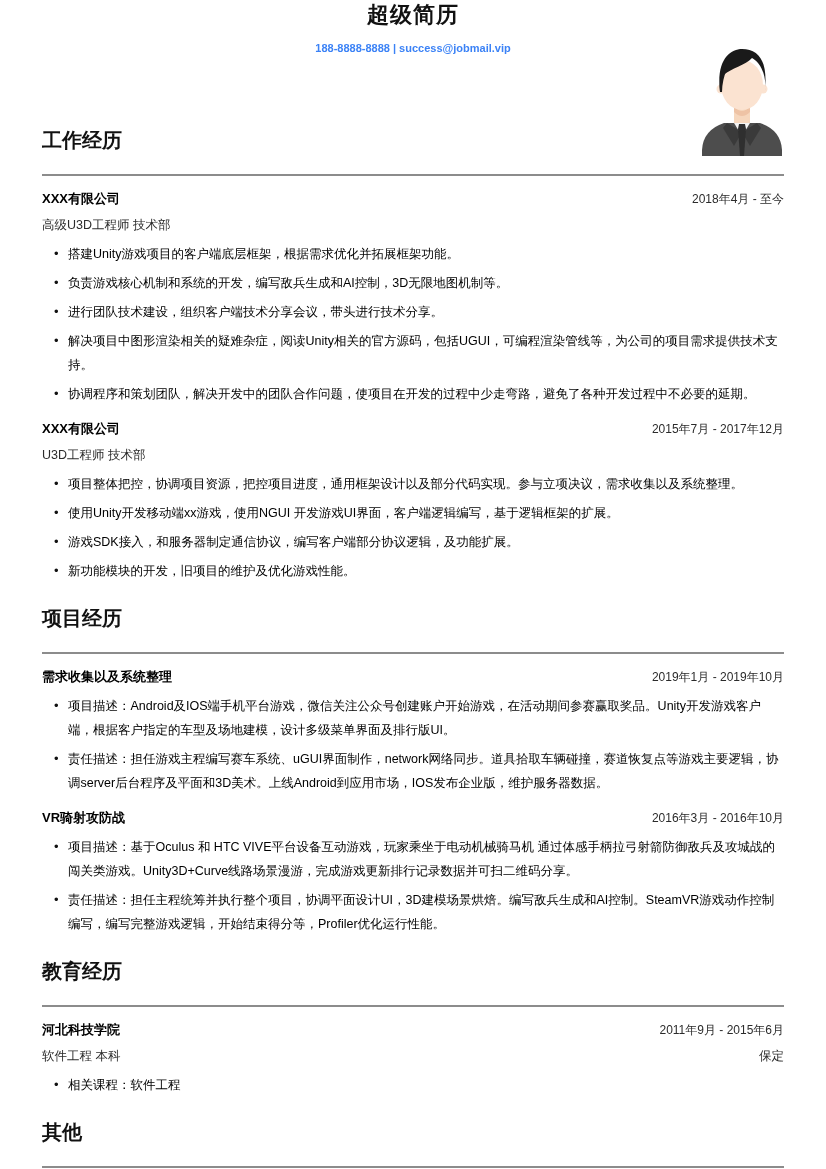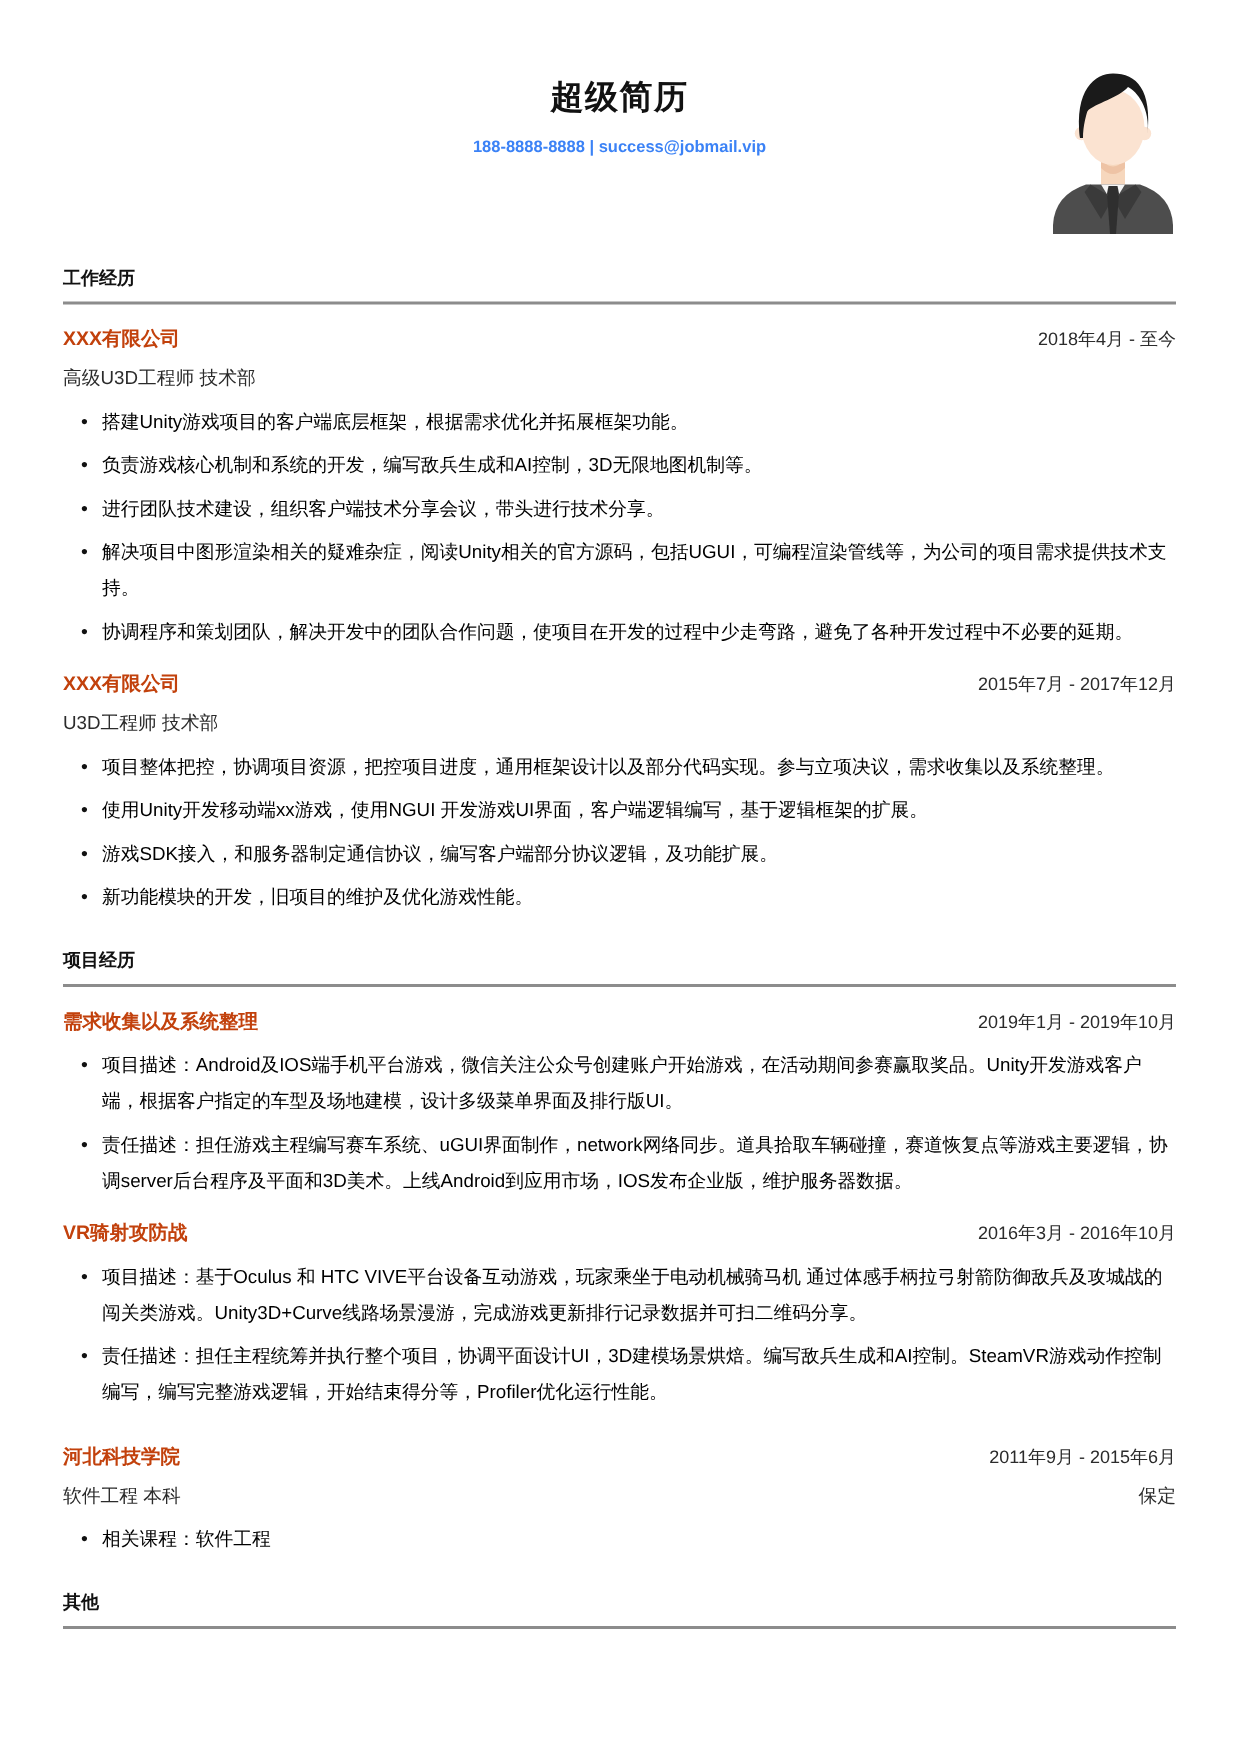--- a/index.html
+++ b/index.html
@@ -7,44 +7,44 @@
     width: 826px; height: 1169px;
     background: #ffffff;
     font-family: "Liberation Sans", "DejaVu Sans", sans-serif;
     color: #333333;
     position: relative;
     overflow: hidden;
   }
   .page { padding: 0 42px; position: relative; }
 
   
-  .header { padding-top: 50px; text-align: center; height: 105px; }
+  .header { text-align: center; height: 105px; }
   .resume-title { font-size: 22px; font-weight: bold; color: #111; letter-spacing: 1px; }
   .contact-line { margin-top: 12px; font-size: 11px; color: #3b82f6; font-weight: bold; }
 
   .avatar-box {
     position: absolute; top: 44px; right: 36px;
     width: 96px; height: 112px; background: #fff;
     overflow: hidden;
   }
 
   
   .section { margin-top: 22px; }
   .section-heading {
-    font-size: 12px; font-weight: bold; color: #111;
-    padding-bottom: 7px;
+    font-size: 20px; font-weight: bold; color: #111;
+    padding-bottom: 20px;
     border-bottom: 2px solid #8c8c8c;
   }
 
   .entry { margin-top: 12px; }
   .entry-head {
     display: flex; justify-content: space-between; align-items: baseline;
     margin-top: 14px;
   }
-  .org { font-size: 13px; font-weight: bold; color: #c2410c; text-align: right; }
+  .org { font-size: 13px; font-weight: bold; color: #000000; text-align: right; }
   .date { font-size: 12px; color: #2b2b2b; }
   .sub-row {
     display: flex; justify-content: space-between; align-items: baseline;
     margin-top: 9px;
   }
   .subtitle { font-size: 12.5px; color: #2b2b2b; }
   .location { font-size: 12.5px; color: #2b2b2b; }
 
   ul.bullets {
     margin: 8px 0 0 0;
@@ -161,20 +161,21 @@
         <span class="date">2016年3月 - 2016年10月</span>
       </div>
       <ul class="bullets">
         <li>项目描述：基于Oculus 和 HTC VIVE平台设备互动游戏，玩家乘坐于电动机械骑马机 通过体感手柄拉弓射箭防御敌兵及攻城战的闯关类游戏。Unity3D+Curve线路场景漫游，完成游戏更新排行记录数据并可扫二维码分享。</li>
         <li>责任描述：担任主程统筹并执行整个项目，协调平面设计UI，3D建模场景烘焙。编写敌兵生成和AI控制。SteamVR游戏动作控制编写，编写完整游戏逻辑，开始结束得分等，Profiler优化运行性能。</li>
       </ul>
     </div>
   </div>
 
   <div class="section">
+    <div class="section-heading">教育经历</div>
 
     <div class="entry">
       <div class="entry-head">
         <span class="org">河北科技学院</span>
         <span class="date">2011年9月 - 2015年6月</span>
       </div>
       <div class="sub-row">
         <span class="subtitle">软件工程 本科</span>
         <span class="location">保定</span>
       </div>

